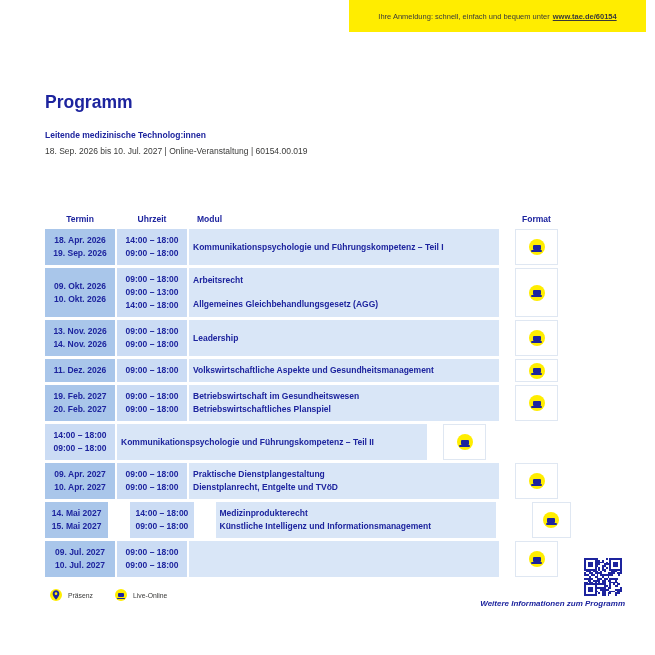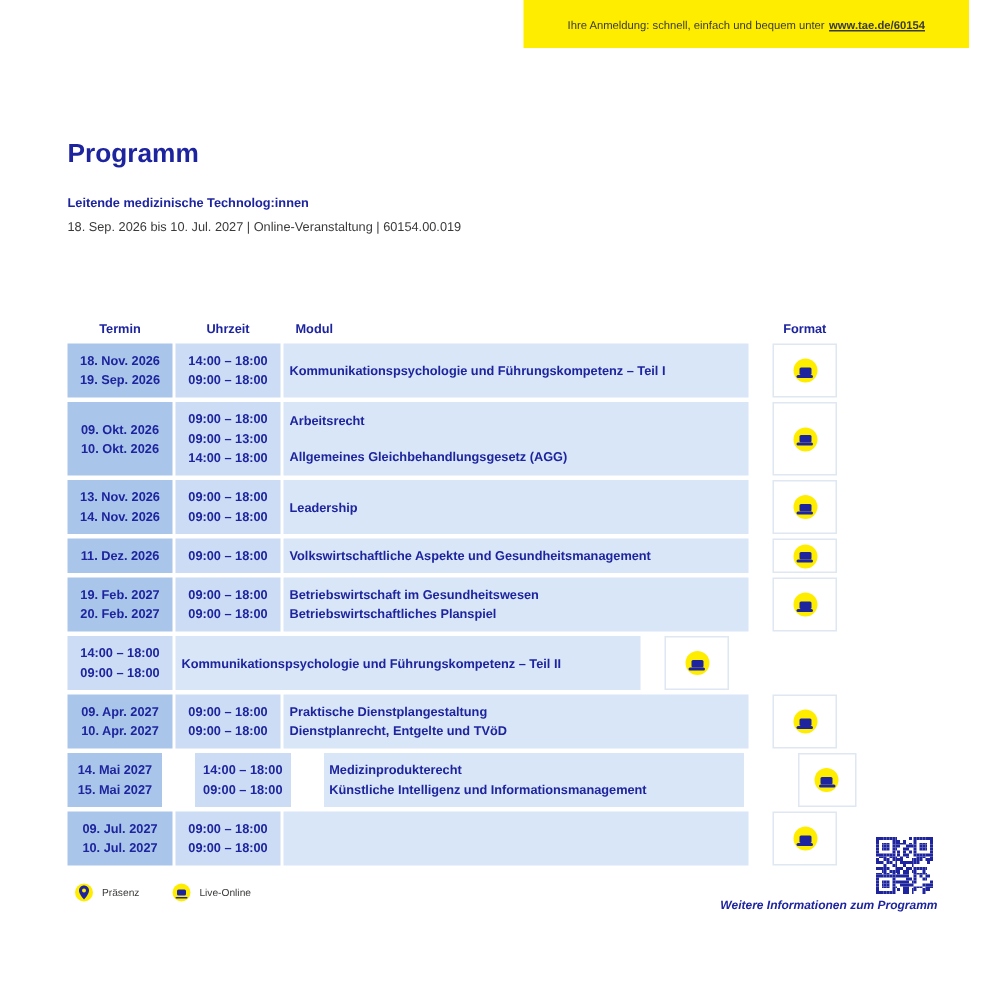--- a/index.html
+++ b/index.html
@@ -77,21 +77,21 @@
 <div class="table">
   <div class="thead">
     <div class="th col-termin">Termin</div>
     <div class="th col-uhrzeit">Uhrzeit</div>
     <div class="th col-modul">Modul</div>
     <div class="th col-format">Format</div>
   </div>
   <div class="tbody">
       <div class="row" style="min-height: 36px;">
         <div class="cell c-termin">
-          <div>18. Nov. 2026</div>
+          <div>18. Apr. 2026</div>
           <div>19. Sep. 2026</div>
         </div>
         <div class="cell c-uhrzeit">
           <div>14:00 – 18:00</div>
           <div>09:00 – 18:00</div>
         </div>
         <div class="cell c-modul">
           <div>Kommunikationspsychologie und Führungskompetenz – Teil I</div>
         </div>
         <div class="cell c-format">

